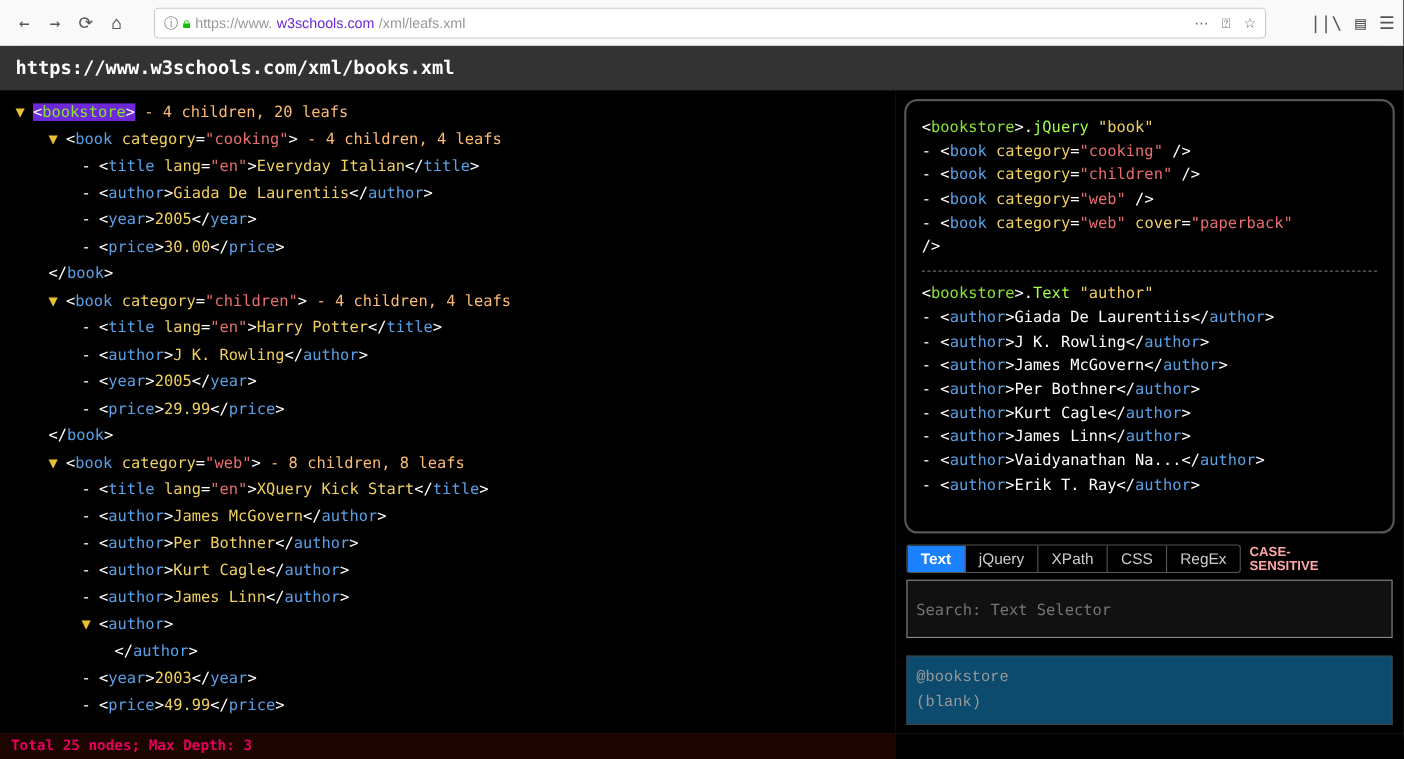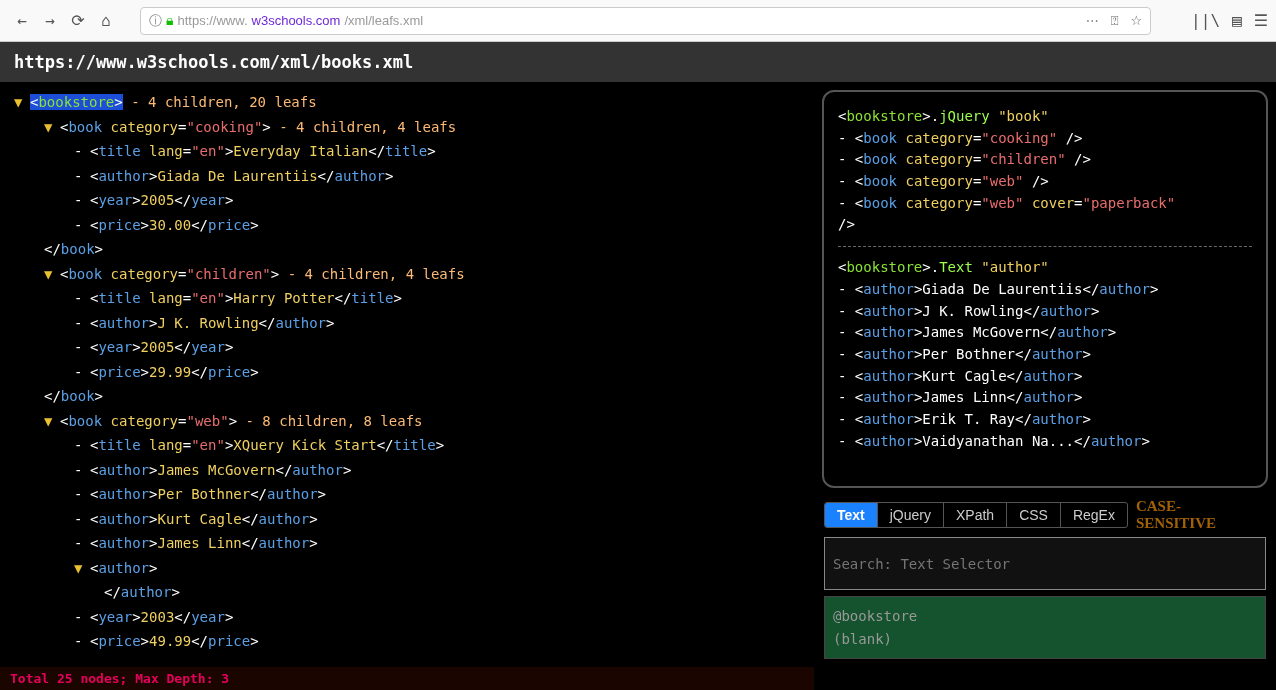--- a/index.html
+++ b/index.html
@@ -32,24 +32,24 @@
 .indent1 { padding-left: 30px; }
 .indent2 { padding-left: 60px; }
 .indent3 { padding-left: 90px; }
 .indent4 { padding-left: 112px; }
 .line { white-space: nowrap; }
 .tabs-row { display: flex; align-items: center; gap: 8px; margin: 10px 2px 6px; }
 .tabs { display: flex; border: 1px solid #555; border-radius: 3px; overflow: hidden; }
 .tab { padding: 4px 12px; color: #ccc; font-family: -apple-system, sans-serif; font-size: 14px; border-right: 1px solid #555; cursor: pointer; }
 .tab:last-child { border-right: none; }
 .tab.active { background: #1a82ff; color: #fff; font-weight: bold; }
-.case-sens { color: #a16207; font-family: Liberation Serif, serif; font-size: 15px; font-weight: bold; line-height: 1.1; }
+.case-sens { color: #fca5a5; font-family: Liberation Sans, sans-serif; font-size: 12px; font-weight: bold; line-height: 1.1; }
 .search-box { border: 1px solid #888; background: #111; padding: 16px 8px; margin: 0 2px; }
 .search-input { background: transparent; border: none; color: #bbb; font-family: Menlo, monospace; font-size: 14px; width: 100%; outline: none; }
-.hist-box { border: 1px solid #444; background: #14532d; padding: 8px; margin: 6px 2px 0; color: #999; font-size: 14px; line-height: 1.6; }
+.hist-box { border: 1px solid #444; background: #0c4a6e; padding: 8px; margin: 16px 2px 0; color: #999; font-size: 14px; line-height: 1.6; font-family: Liberation Mono, monospace; }
 .status-bar { background: #1a0500; color: #e6005c; padding: 4px 10px; font-size: 13px; font-weight: bold; }
 .bottom-wrap { display:flex; }
 .bottom-left { flex:1; }
 </style>
 </head>
 <body>
 
 <div class="browser-bar">
   <div class="nav-btn">←</div>
   <div class="nav-btn">→</div>
@@ -73,21 +73,21 @@
     <span>||\</span>
     <span>▤</span>
     <span>☰</span>
   </div>
 </div>
 
 <div class="content">
   <div class="url-header">https://www.w3schools.com/xml/books.xml</div>
   <div class="main-area">
     <div class="left-panel" id="tree">
-        <div class="line"><span class="triangle">▼</span><span style="background:#1d4ed8"><span class="c-white">&lt;</span><span class="c-green">bookstore</span><span class="c-white">&gt;</span></span> <span class="c-gray">- 4 children, 20 leafs</span></div>
+        <div class="line"><span class="triangle">▼</span><span style="background:#6d28d9"><span class="c-white">&lt;</span><span class="c-green">bookstore</span><span class="c-white">&gt;</span></span> <span class="c-gray">- 4 children, 20 leafs</span></div>
         <div class="line indent1"><span class="triangle">▼</span><span class="c-white">&lt;</span><span class="c-blue">book</span> <span class="c-orange">category</span><span class="c-white">=</span><span class="c-string">"cooking"</span><span class="c-white">&gt;</span> <span class="c-gray">- 4 children, 4 leafs</span></div>
         <div class="line indent2"><span class="dash">-</span><span class="c-white">&lt;</span><span class="c-blue">title</span> <span class="c-orange">lang</span><span class="c-white">=</span><span class="c-string">"en"</span><span class="c-white">&gt;</span><span class="c-orange">Everyday Italian</span><span class="c-white">&lt;/</span><span class="c-blue">title</span><span class="c-white">&gt;</span></div>
         <div class="line indent2"><span class="dash">-</span><span class="c-white">&lt;</span><span class="c-blue">author</span><span class="c-white">&gt;</span><span class="c-orange">Giada De Laurentiis</span><span class="c-white">&lt;/</span><span class="c-blue">author</span><span class="c-white">&gt;</span></div>
         <div class="line indent2"><span class="dash">-</span><span class="c-white">&lt;</span><span class="c-blue">year</span><span class="c-white">&gt;</span><span class="c-orange">2005</span><span class="c-white">&lt;/</span><span class="c-blue">year</span><span class="c-white">&gt;</span></div>
         <div class="line indent2"><span class="dash">-</span><span class="c-white">&lt;</span><span class="c-blue">price</span><span class="c-white">&gt;</span><span class="c-orange">30.00</span><span class="c-white">&lt;/</span><span class="c-blue">price</span><span class="c-white">&gt;</span></div>
         <div class="line indent1"><span class="c-white">&lt;/</span><span class="c-blue">book</span><span class="c-white">&gt;</span></div>
         <div class="line indent1"><span class="triangle">▼</span><span class="c-white">&lt;</span><span class="c-blue">book</span> <span class="c-orange">category</span><span class="c-white">=</span><span class="c-string">"children"</span><span class="c-white">&gt;</span> <span class="c-gray">- 4 children, 4 leafs</span></div>
         <div class="line indent2"><span class="dash">-</span><span class="c-white">&lt;</span><span class="c-blue">title</span> <span class="c-orange">lang</span><span class="c-white">=</span><span class="c-string">"en"</span><span class="c-white">&gt;</span><span class="c-orange">Harry Potter</span><span class="c-white">&lt;/</span><span class="c-blue">title</span><span class="c-white">&gt;</span></div>
         <div class="line indent2"><span class="dash">-</span><span class="c-white">&lt;</span><span class="c-blue">author</span><span class="c-white">&gt;</span><span class="c-orange">J K. Rowling</span><span class="c-white">&lt;/</span><span class="c-blue">author</span><span class="c-white">&gt;</span></div>
         <div class="line indent2"><span class="dash">-</span><span class="c-white">&lt;</span><span class="c-blue">year</span><span class="c-white">&gt;</span><span class="c-orange">2005</span><span class="c-white">&lt;/</span><span class="c-blue">year</span><span class="c-white">&gt;</span></div>
@@ -113,22 +113,22 @@
           <div class="line"><span class="c-white">- </span><span class="c-white">&lt;</span><span class="c-blue">book</span> <span class="c-orange">category</span><span class="c-white">=</span><span class="c-string">"web"</span> <span class="c-orange">cover</span><span class="c-white">=</span><span class="c-string">"paperback"</span></div>
           <div class="line"><span class="c-white">/&gt;</span></div>
           <div class="result-sep"></div>
           <div class="line"><span class="c-white">&lt;</span><span class="c-green">bookstore</span><span class="c-white">&gt;.</span><span class="c-lime">Text</span> <span class="c-orange">"author"</span></div>
           <div class="line"><span class="c-white">- </span><span class="c-white">&lt;</span><span class="c-blue">author</span><span class="c-white">&gt;Giada De Laurentiis</span><span class="c-white">&lt;/</span><span class="c-blue">author</span><span class="c-white">&gt;</span></div>
           <div class="line"><span class="c-white">- </span><span class="c-white">&lt;</span><span class="c-blue">author</span><span class="c-white">&gt;J K. Rowling</span><span class="c-white">&lt;/</span><span class="c-blue">author</span><span class="c-white">&gt;</span></div>
           <div class="line"><span class="c-white">- </span><span class="c-white">&lt;</span><span class="c-blue">author</span><span class="c-white">&gt;James McGovern</span><span class="c-white">&lt;/</span><span class="c-blue">author</span><span class="c-white">&gt;</span></div>
           <div class="line"><span class="c-white">- </span><span class="c-white">&lt;</span><span class="c-blue">author</span><span class="c-white">&gt;Per Bothner</span><span class="c-white">&lt;/</span><span class="c-blue">author</span><span class="c-white">&gt;</span></div>
           <div class="line"><span class="c-white">- </span><span class="c-white">&lt;</span><span class="c-blue">author</span><span class="c-white">&gt;Kurt Cagle</span><span class="c-white">&lt;/</span><span class="c-blue">author</span><span class="c-white">&gt;</span></div>
           <div class="line"><span class="c-white">- </span><span class="c-white">&lt;</span><span class="c-blue">author</span><span class="c-white">&gt;James Linn</span><span class="c-white">&lt;/</span><span class="c-blue">author</span><span class="c-white">&gt;</span></div>
+          <div class="line"><span class="c-white">- </span><span class="c-white">&lt;</span><span class="c-blue">author</span><span class="c-white">&gt;Vaidyanathan Na...</span><span class="c-white">&lt;/</span><span class="c-blue">author</span><span class="c-white">&gt;</span></div>
           <div class="line"><span class="c-white">- </span><span class="c-white">&lt;</span><span class="c-blue">author</span><span class="c-white">&gt;Erik T. Ray</span><span class="c-white">&lt;/</span><span class="c-blue">author</span><span class="c-white">&gt;</span></div>
-          <div class="line"><span class="c-white">- </span><span class="c-white">&lt;</span><span class="c-blue">author</span><span class="c-white">&gt;Vaidyanathan Na...</span><span class="c-white">&lt;/</span><span class="c-blue">author</span><span class="c-white">&gt;</span></div>
         </div>
       <div class="tabs-row">
         <div class="tabs" id="tabs">
             <div class="tab active">Text</div>
             <div class="tab">jQuery</div>
             <div class="tab">XPath</div>
             <div class="tab">CSS</div>
             <div class="tab">RegEx</div>
           </div>
         <div class="case-sens" id="case">CASE-<br>SENSITIVE</div>

